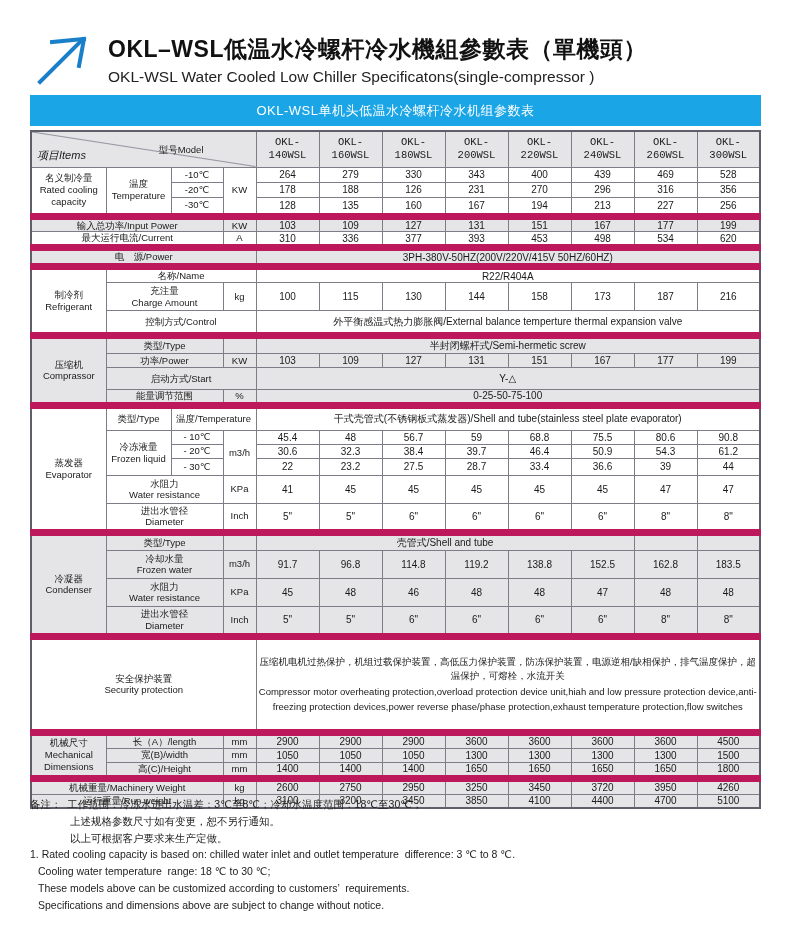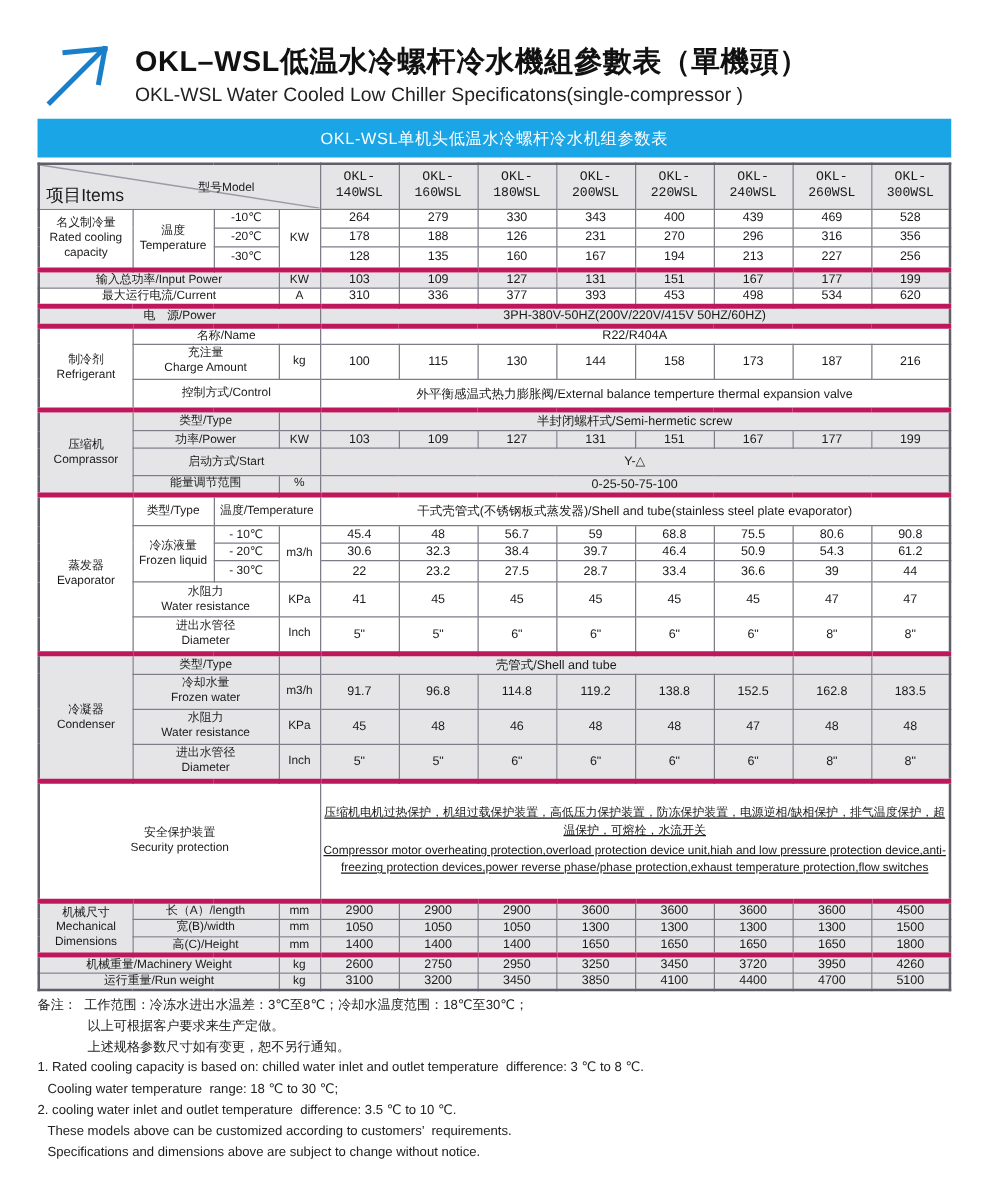--- a/index.html
+++ b/index.html
@@ -17,34 +17,34 @@
   .banner { position:absolute; left:30px; top:95px; width:731px; height:31px;
             display:flex; align-items:center; justify-content:center;
             color:#fff; font-size:13px; letter-spacing:0.5px; }
 
   
   table.spec { position:absolute; left:30px; top:130px; width:731px; border-collapse:collapse; table-layout:fixed;
                font-size:10px; }
   table.spec td, table.spec th { border:1px solid #7d7d88; text-align:center; vertical-align:middle;
                padding:0 1px; font-weight:400; overflow:hidden; }
   table.spec { border:2px solid #5f5f6a; }
-  tr.sec > td, tr.sec > th { border-top:4px solid #be185d;margin-left:24px; }
+  tr.sec > td, tr.sec > th { border-top:7px solid #be185d;margin-left:24px; }
   .gray  { background:#e5e5e7; }
   .white { background:#ffffff; }
   .lbl   { font-size:9.5px; line-height:1.25; }
   .v     { font-size:10px; }
   .model-th { font-size:10.5px; line-height:1.3; font-weight:400;font-family:Liberation Mono, monospace; }
 
   
   .corner { position:relative; padding:0; }
   .corner svg { position:absolute; inset:0; width:100%; height:100%; }
-  .corner .c-items { position:absolute; left:5px; top:16px; font-size:14px; }
+  .corner .c-items { position:absolute; left:5px; top:16px; font-size:11px;font-style:italic; }
   .corner .c-model { position:absolute; right:52px; top:12px; font-size:9.5px; }
 
-  .security-text { text-align:left; font-size:9.5px; line-height:1.5; padding:4px 6px;text-decoration:underline; }
+  .security-text { text-align:left; font-size:9.5px; line-height:1.5; padding:4px 6px; }
   .security-text .zh { margin-bottom:2px; }
 
   
   .notes { position:absolute; left:30px; top:796px; width:730px; font-size:10.5px; line-height:1.6; color:#222; }
   .notes div { white-space:pre-wrap; }
   .ind-zh { padding-left:40px; }
   .ind-en { padding-left:8px; }
 </style>
 </head>
 <body>
@@ -468,22 +468,21 @@
           <td class="v">4100</td>
           <td class="v">4400</td>
           <td class="v">4700</td>
           <td class="v">5100</td>
         </tr>
   </tbody>
     </table>
 
   <div class="notes">
     <div>备注：  工作范围：冷冻水进出水温差：3℃至8℃；冷却水温度范围：18℃至30℃；</div>
+    <div class="ind-zh">上述规格参数尺寸如有变更，恕不另行通知。</div>
     <div class="ind-zh">以上可根据客户要求来生产定做。</div>
-    <div class="ind-zh">上述规格参数尺寸如有变更，恕不另行通知。</div>
     <div>1. Rated cooling capacity is based on: chilled water inlet and outlet temperature  difference: 3 ℃ to 8 ℃.</div>
     <div class="ind-en">Cooling water temperature  range: 18 ℃ to 30 ℃;</div>
-    <div>2. cooling water inlet and outlet temperature  difference: 3.5 ℃ to 10 ℃.</div>
     <div class="ind-en">These models above can be customized according to customers’  requirements.</div>
     <div class="ind-en">Specifications and dimensions above are subject to change without notice.</div>
   </div>
 
 </div>
 
 </body></html>

